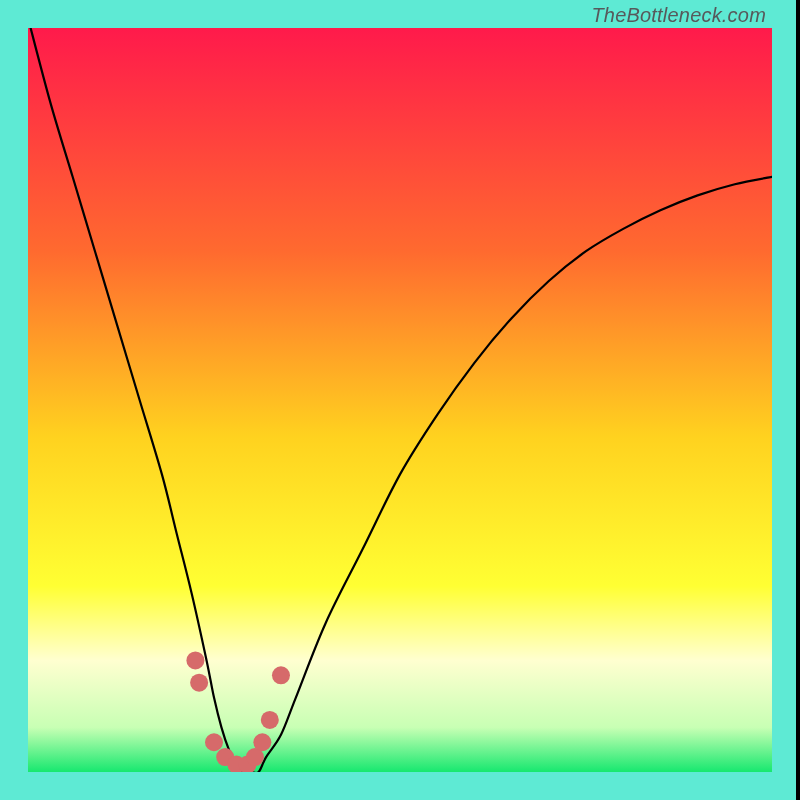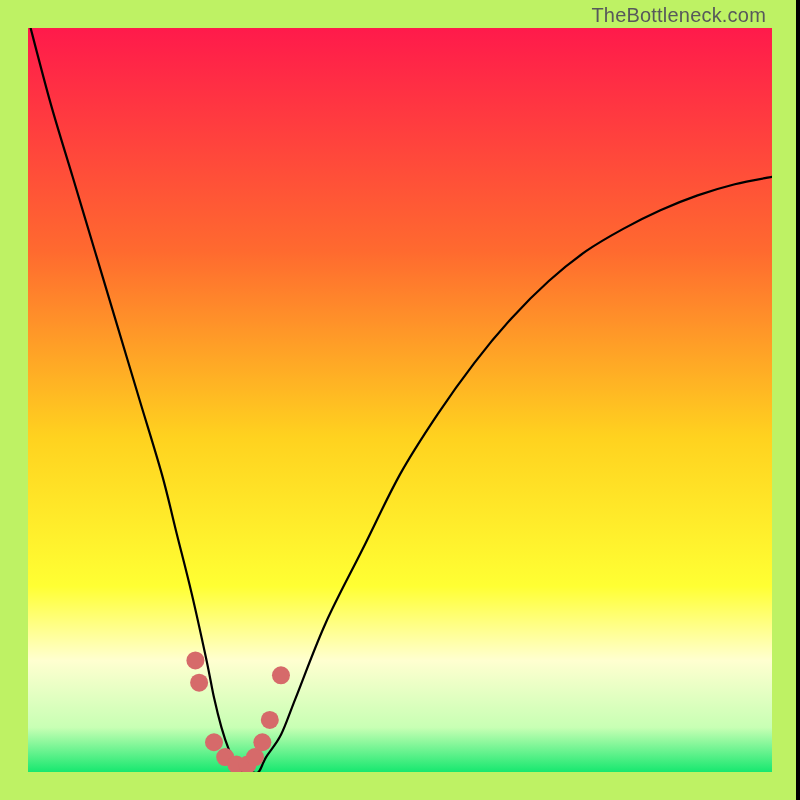--- a/index.html
+++ b/index.html
@@ -7,21 +7,22 @@
     padding: 0;
     width: 800px;
     height: 800px;
     background: #000000;
     overflow: hidden;
   }
   .frame {
     position: relative;
     width: 796px;
     height: 800px;
-    background: #bef264;
+    background: #5eead4;
+    font-style: italic;
   }
   .plot-area {
     position: absolute;
     left: 28px;
     top: 28px;
     width: 744px;
     height: 744px;
     overflow: hidden;
   }
   .gradient-bg {

